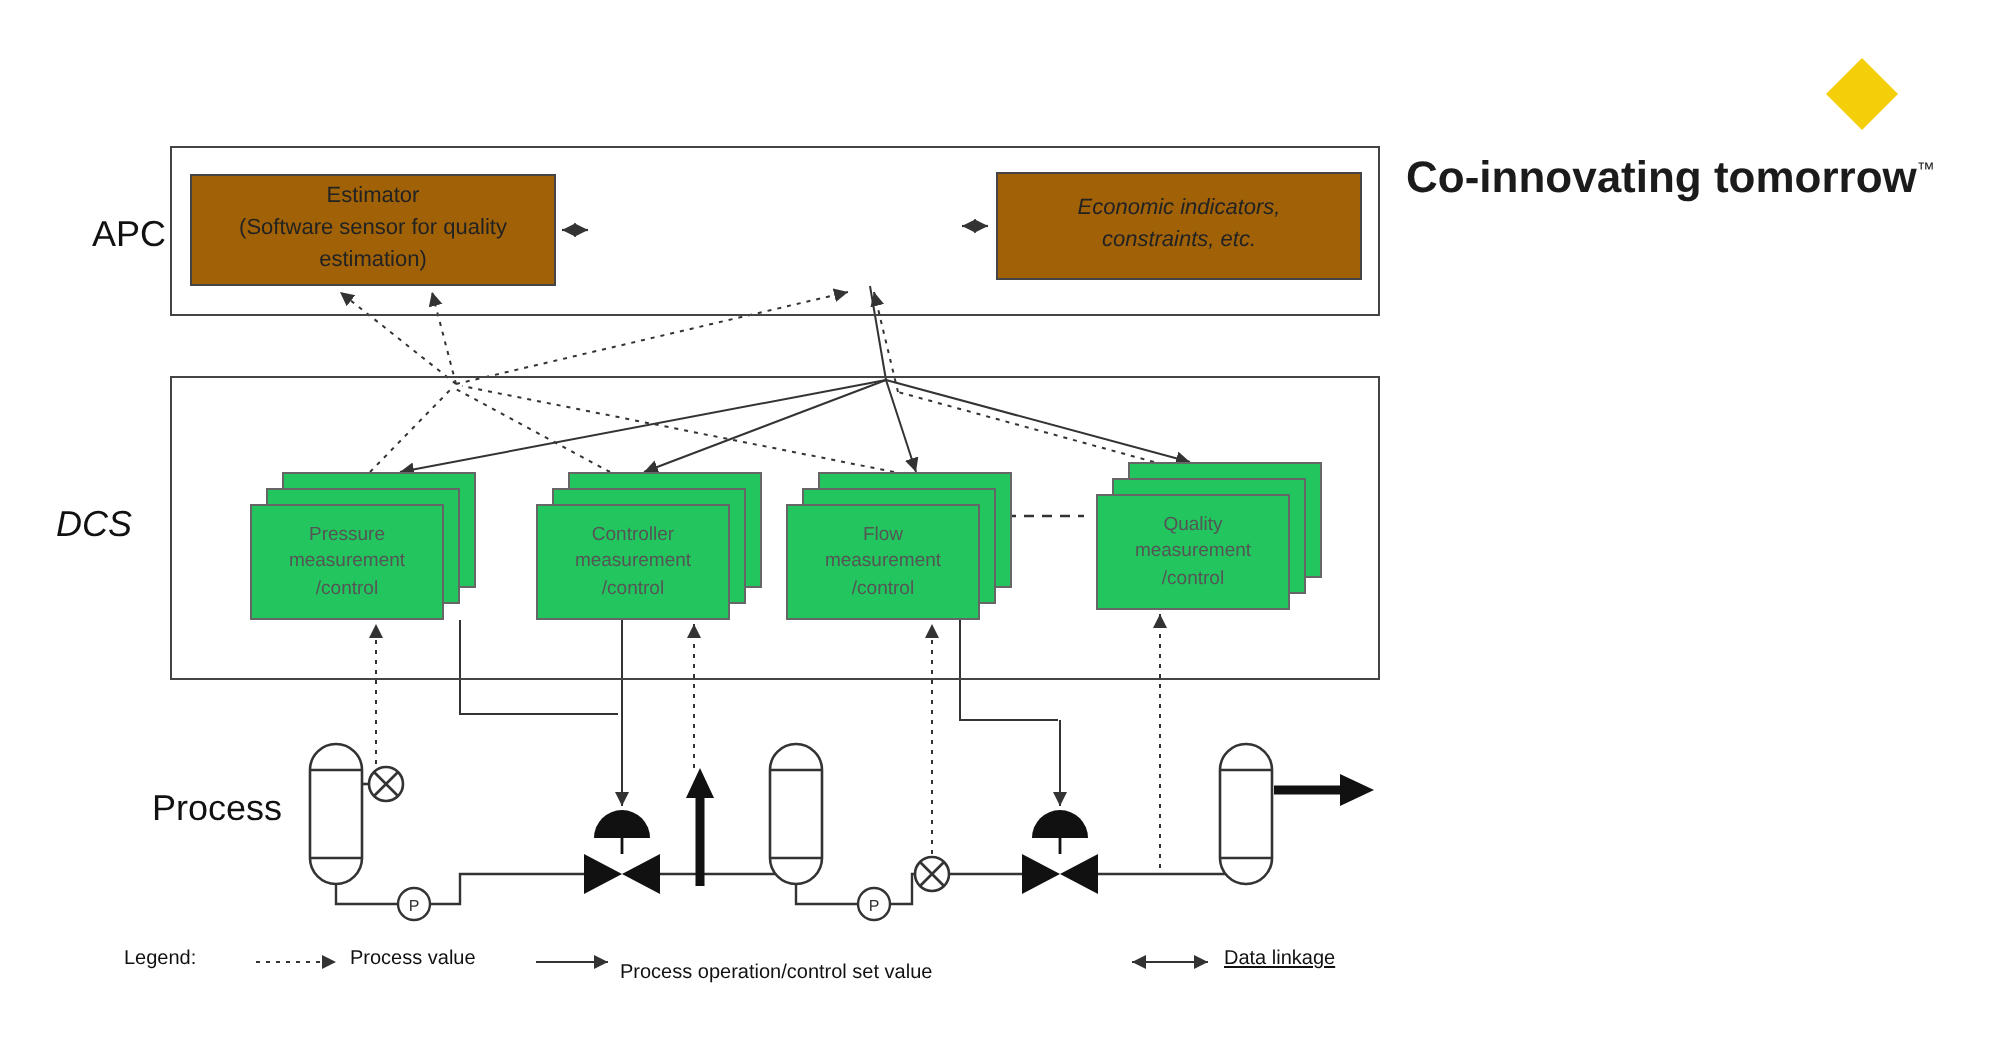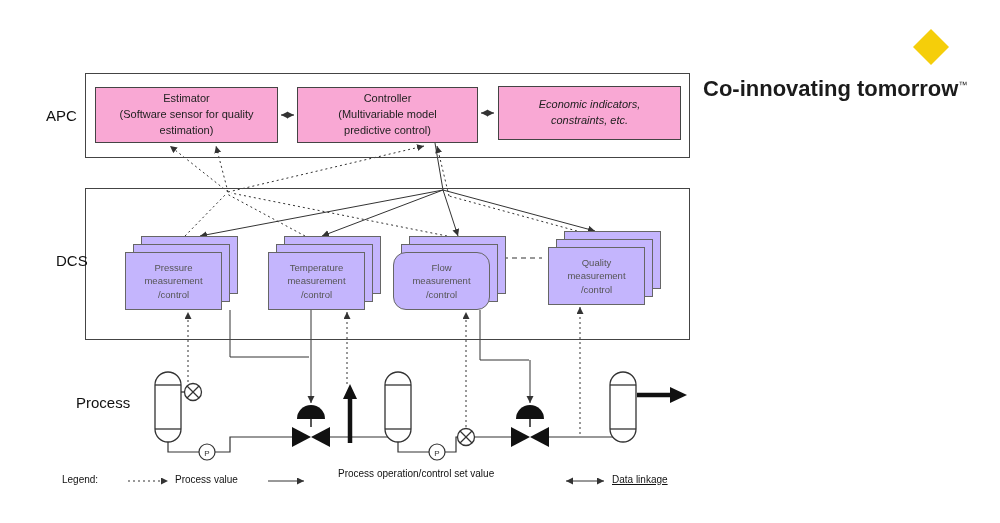--- a/index.html
+++ b/index.html
@@ -1,27 +1,27 @@
 <!DOCTYPE html>
 <html><head>
 <meta charset="utf-8">
 <style>
   html,body{margin:0;padding:0;background:#fff;}
   #canvas{position:relative;width:1000px;height:523px;background:#fff;overflow:hidden;
           font-family:"Liberation Sans",sans-serif;color:#222;}
   #wires{position:absolute;left:0;top:0;z-index:1;}
   .abs{position:absolute;box-sizing:border-box;}
   .outer-box{border:1.2px solid #444;background:transparent;z-index:2;}
-  .node-box{border:1px solid #444;background:#f9a8d4;z-index:3;display:flex;align-items:center;
+  .node-box{border:1px solid #444;background:#a16207;z-index:3;display:flex;align-items:center;
             justify-content:center;text-align:center;white-space:pre-line;font-size:11px;
             line-height:1.45;color:#222;}
-  .card{width:97px;height:58px;border:1px solid #666;background:#c4b5fd;z-index:3;}
+  .card{width:97px;height:58px;border:1px solid #666;background:#22c55e;z-index:3;}
   .card-front{display:flex;align-items:center;justify-content:center;text-align:center;
               white-space:pre-line;font-size:9.5px;line-height:1.4;color:#555;}
-  .section-label{font-size:15px;color:#111;z-index:4;}
+  .section-label{font-size:18px;color:#111;z-index:4;}
   .legend-text{font-size:10px;color:#111;z-index:4;}
   .logo-text{font-size:31px;font-weight:700;letter-spacing:1px;color:#000;z-index:4;}
   .tagline{font-size:22px;font-weight:600;color:#1b1b1b;z-index:4;}
   .tm{font-size:9px;vertical-align:super;font-weight:400;}
   svg text{font-family:"Liberation Sans",sans-serif;}
 </style>
 </head>
 <body>
 
 <div id="canvas">
@@ -160,53 +160,50 @@
   </svg>
   <div class="abs tagline" style="left:703px;top:76px;">
     <span>Co-innovating tomorrow</span><span class="tm">™</span>
   </div>
 
   <div class="abs section-label" style="left:46px;top:107px;">APC</div>
   <div class="abs outer-box" style="left:85px;top:73px;width:605px;height:85px;"></div>
   <div class="abs node-box" style="left:95px;top:87px;width:183px;height:56px;">Estimator
 (Software sensor for quality
 estimation)</div>
-  <div class="abs node-box" style="left:297px;top:87px;width:181px;height:56px;">Controller
-(Multivariable model
-predictive control)</div>
   <div class="abs node-box" style="left:498px;top:86px;width:183px;height:54px;font-style:italic;">Economic indicators,
 constraints, etc.</div>
 
-  <div class="abs section-label" style="left:56px;top:252px;">DCS</div>
+  <div class="abs section-label" style="left:28px;top:252px;font-style:italic;">DCS</div>
   <div class="abs outer-box" style="left:85px;top:188px;width:605px;height:152px;"></div>
 
   <div class="abs card" style="left:141px;top:236px;"></div>
   <div class="abs card" style="left:133px;top:244px;"></div>
   <div class="abs card card-front" style="left:125px;top:252px;">Pressure
 measurement
 /control</div>
 
   <div class="abs card" style="left:284px;top:236px;"></div>
   <div class="abs card" style="left:276px;top:244px;"></div>
-  <div class="abs card card-front" style="left:268px;top:252px;">Temperature
+  <div class="abs card card-front" style="left:268px;top:252px;">Controller
 measurement
 /control</div>
 
   <div class="abs card" style="left:409px;top:236px;"></div>
   <div class="abs card" style="left:401px;top:244px;"></div>
-  <div class="abs card card-front" style="left:393px;top:252px;border-radius:13px;">Flow
+  <div class="abs card card-front" style="left:393px;top:252px;">Flow
 measurement
 /control</div>
 
   <div class="abs card" style="left:564px;top:231px;"></div>
   <div class="abs card" style="left:556px;top:239px;"></div>
   <div class="abs card card-front" style="left:548px;top:247px;">Quality
 measurement
 /control</div>
 
   <div class="abs section-label" style="left:76px;top:394px;">Process</div>
 
   <div class="abs legend-text" style="left:62px;top:474px;">Legend:</div>
   <div class="abs legend-text" style="left:175px;top:474px;">Process value</div>
-  <div class="abs legend-text" style="left:310px;top:468px;margin-left:28px;">Process operation/control set value</div>
+  <div class="abs legend-text" style="left:310px;top:481px;">Process operation/control set value</div>
   <div class="abs legend-text" style="left:612px;top:474px;text-decoration:underline;">Data linkage</div>
 
 </div>
 
 </body></html>

